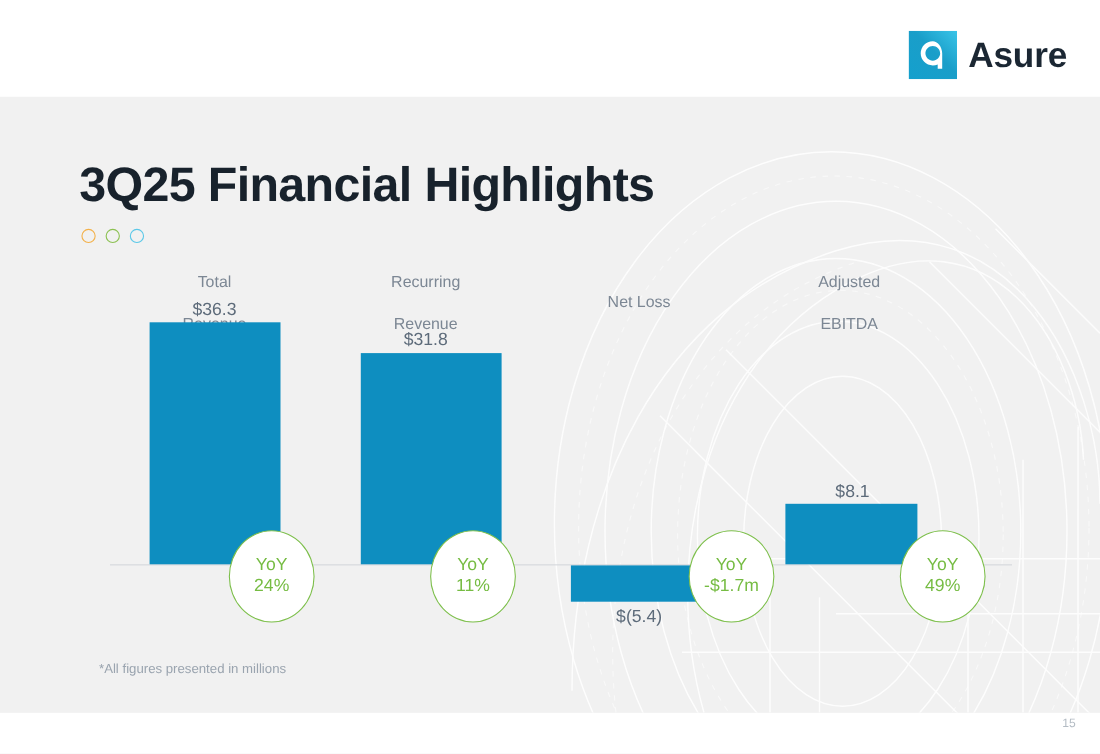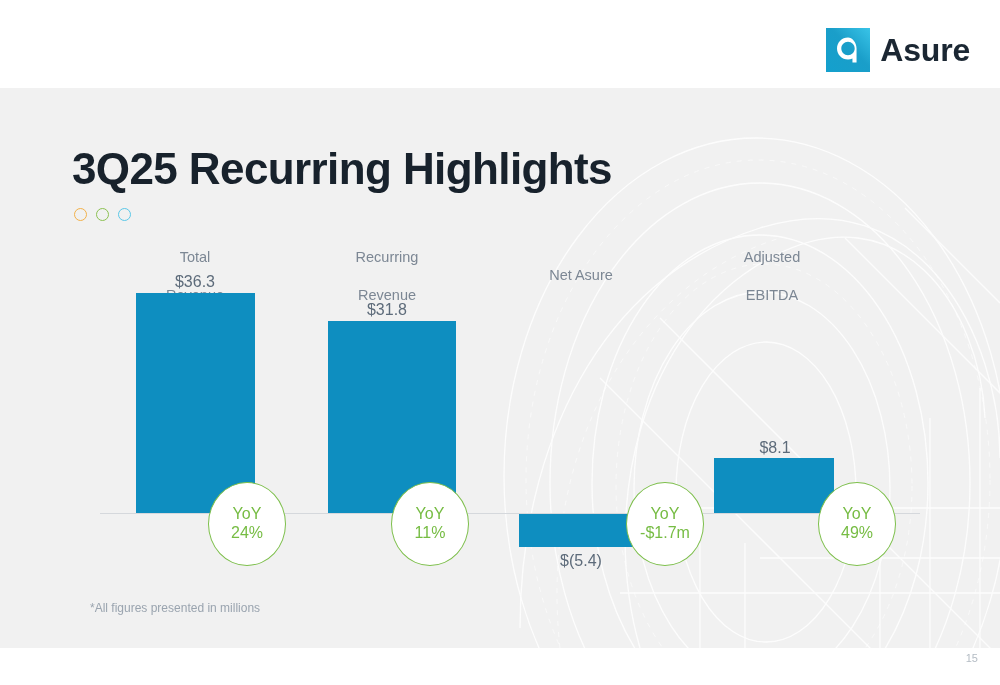--- a/index.html
+++ b/index.html
@@ -108,21 +108,21 @@
         <path d="M745 455 L 745 560"></path>
       </g>
       <g fill="none" stroke="#ffffff" stroke-width="1" opacity="0.55" stroke-dasharray="5 6">
         <ellipse cx="758" cy="392" rx="232" ry="320"></ellipse>
         <ellipse cx="764" cy="398" rx="148" ry="222"></ellipse>
         <path d="M560 560 C 540 380 620 200 780 150"></path>
       </g>
     </svg>
   </div>
 
-  <div class="title">3Q25 Recurring Highlights</div>
+  <div class="title">3Q25 Financial Highlights</div>
   <div class="dots">
     <div class="dot" style="border-color:#f3b14a;"></div>
     <div class="dot" style="border-color:#8cc152;"></div>
     <div class="dot" style="border-color:#5bc8e8;"></div>
   </div>
 
   <div class="chart">
 
     <div class="axis"></div>
 
@@ -134,21 +134,21 @@
     <div class="bar" style="left:136px;top:293px;width:119px;height:220px;"></div>
 
     <div class="cat-label" style="left:328px;top:229px;width:118px;">
       <div>Recurring</div>
       <div>Revenue</div>
     </div>
     <div class="val-label" style="left:328px;top:301px;width:118px;">$31.8</div>
     <div class="bar" style="left:328px;top:321px;width:128px;height:192px;"></div>
 
     <div class="cat-label" style="left:522px;top:247px;width:118px;">
-      <div>Net Asure</div>
+      <div>Net Loss</div>
     </div>
     <div class="bar" style="left:519px;top:514px;width:122px;height:33px;"></div>
     <div class="val-label" style="left:522px;top:552px;width:118px;">$(5.4)</div>
 
     <div class="cat-label" style="left:713px;top:229px;width:118px;">
       <div>Adjusted</div>
       <div>EBITDA</div>
     </div>
     <div class="val-label" style="left:716px;top:439px;width:118px;">$8.1</div>
     <div class="bar" style="left:714px;top:458px;width:120px;height:55px;"></div>

